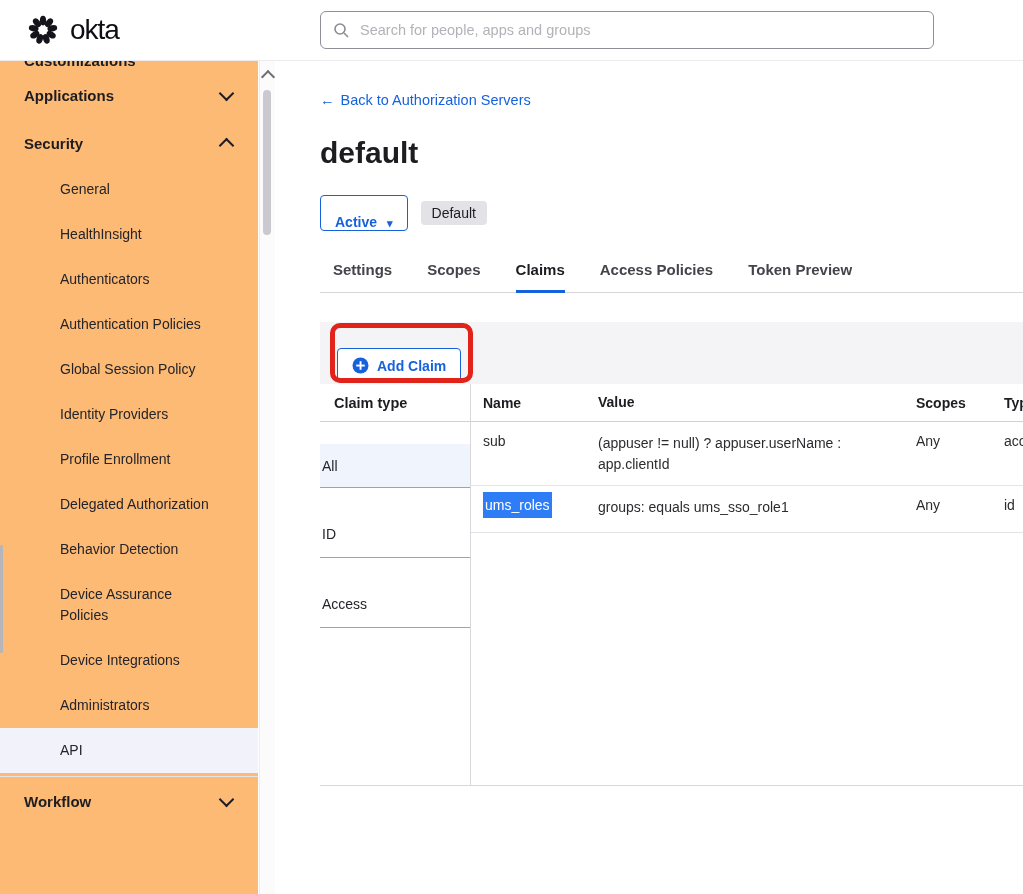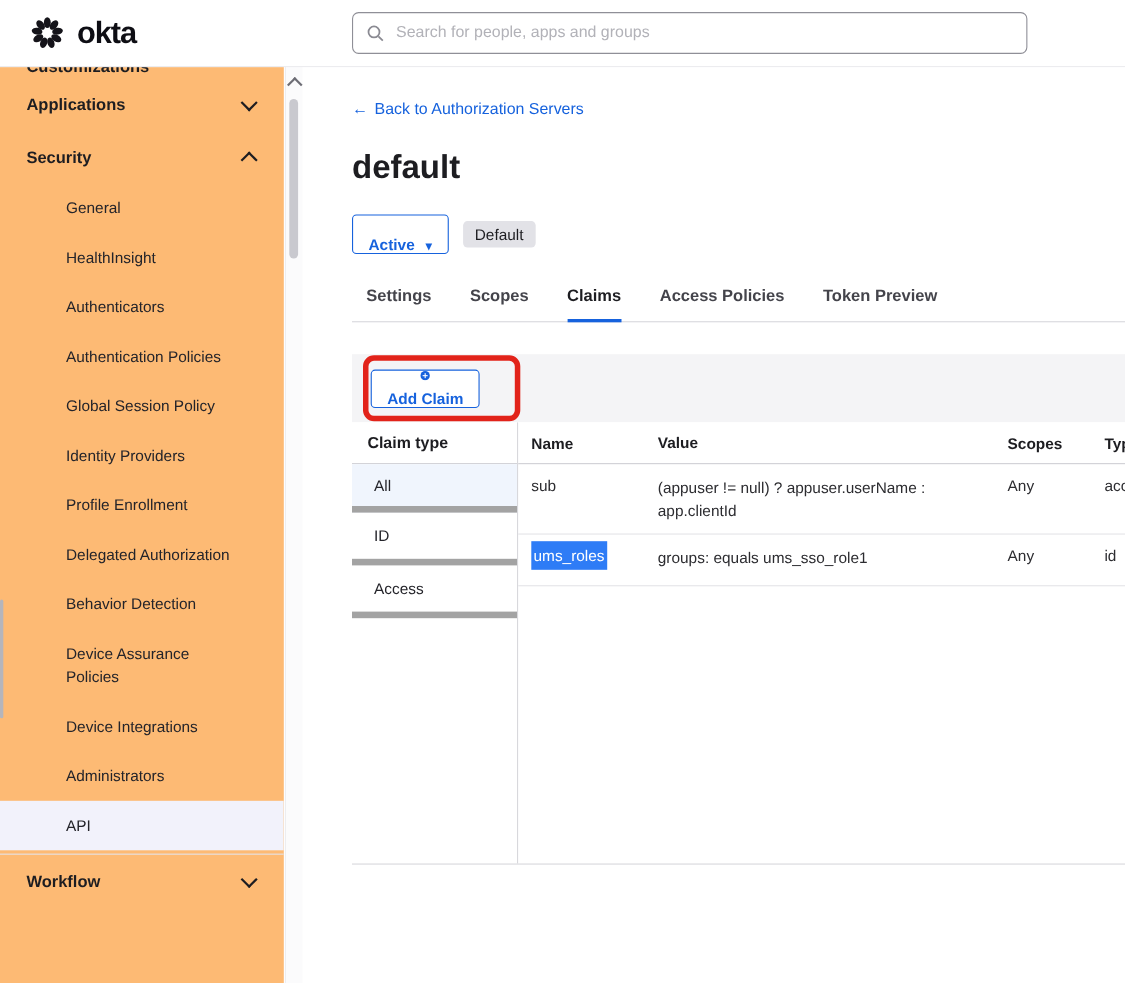--- a/index.html
+++ b/index.html
@@ -4,21 +4,21 @@
 <style>
   html,body{margin:0;padding:0;background:#fff;}
   .screen{position:relative;width:1023px;height:894px;overflow:hidden;background:#fff;
           font-family:"Liberation Sans",sans-serif;color:#1d1d21;}
 
   
   .topbar{position:absolute;top:0;left:0;right:0;height:60px;background:#fff;
           border-bottom:1px solid #ececef;z-index:5;}
   .logo{position:absolute;left:26px;top:50%;transform:translateY(-50%);
         display:flex;align-items:center;gap:10px;cursor:pointer;}
-  .logo-text{font-size:28px;font-weight:700;letter-spacing:-1px;color:#0e0e14;}
+  .logo-text{font-size:28px;font-weight:400;letter-spacing:-1px;color:#0e0e14;}
   .search{position:absolute;left:320px;top:11px;width:614px;height:38px;box-sizing:border-box;
           border:1px solid #8f8f97;border-radius:6px;display:flex;align-items:center;
           padding:0 12px;gap:9px;background:#fff;}
   .search input{border:none;outline:none;flex:1;font-family:"Liberation Sans",sans-serif;
           font-size:14.5px;color:#333;background:transparent;}
   .search input::placeholder{color:#b2b2b8;}
 
   
   .sidebar{position:absolute;top:60px;left:0;width:258px;bottom:0;overflow:hidden;background:#fdba74;}
   .clipped-item{margin-top:-9px;padding-left:24px;font-weight:700;font-size:15px;
@@ -65,32 +65,32 @@
   .tab{position:relative;padding-bottom:13px;font-size:15px;font-weight:700;color:#44444b;
         line-height:18px;cursor:pointer;}
   .tab.active{color:#1d1d21;}
   .tab.active::after{content:"";position:absolute;left:0;right:0;bottom:-1px;height:3px;
         background:var(--accent,#1662dd);}
 
   .toolbar{position:absolute;top:262px;left:0;right:0;height:62px;
         background:var(--toolbar-gray,#f4f4f6);}
   .annotation{position:absolute;left:10px;top:1px;width:143px;height:60px;box-sizing:border-box;
         border:5px solid var(--annotation-red,#e2231a);border-radius:10px;pointer-events:none;z-index:3;}
-  .add-claim{position:absolute;left:17px;top:14px;height:35px;display:flex;align-items:center;
+  .add-claim{position:absolute;left:17px;top:26px;height:35px;display:flex;align-items:center;
         gap:8px;padding:0 14px;background:#fff;border:1px solid var(--accent,#1662dd);
         border-radius:4px;color:var(--accent,#1662dd);font-weight:700;font-size:14px;
-        cursor:pointer;font-family:"Liberation Sans",sans-serif;flex-direction:column;}
+        cursor:pointer;font-family:"Liberation Sans",sans-serif;}
 
   .content-row{position:absolute;top:324px;left:0;right:0;height:401px;display:flex;
         border-bottom:1px solid #d8d8dc;background:#fff;}
   .claim-panel{flex:0 0 151px;width:151px;border-right:1px solid #d8d8dc;box-sizing:border-box;}
   .cp-header{height:38px;display:flex;align-items:center;padding-left:14px;font-weight:700;
         font-size:14.5px;border-bottom:1px solid #cfcfd4;box-sizing:border-box;}
-  .cp-item{height:48px;display:flex;align-items:center;padding-left:20px;font-size:14px;
-        border-bottom:6px solid #a3a3a3;box-sizing:border-box;cursor:pointer;color:#24242a;}
+  .cp-item{height:48px;display:flex;align-items:center;padding-left:2px;font-size:14px;
+        border-bottom:1px solid #a3a3a3;box-sizing:border-box;cursor:pointer;color:#24242a;margin-top:22px;}
   .cp-item.selected{background:#f0f5fd;height:44px;}
 
   .claims-table{flex:1;overflow:hidden;font-size:14px;}
   .t-head{display:flex;height:38px;align-items:center;padding-left:12px;font-weight:700;
         border-bottom:1px solid #cfcfd4;box-sizing:border-box;}
   .t-row{display:flex;align-items:flex-start;padding:11px 0 10px 12px;min-height:47px;
         box-sizing:border-box;border-bottom:1px solid #e4e4e8;cursor:pointer;color:#2c2c30;}
   .c-name{flex:0 0 115px;width:115px;padding-right:8px;box-sizing:border-box;}
   .c-value{flex:0 0 318px;width:318px;padding-right:18px;box-sizing:border-box;line-height:21px;}
   .c-scopes{flex:0 0 88px;width:88px;}

